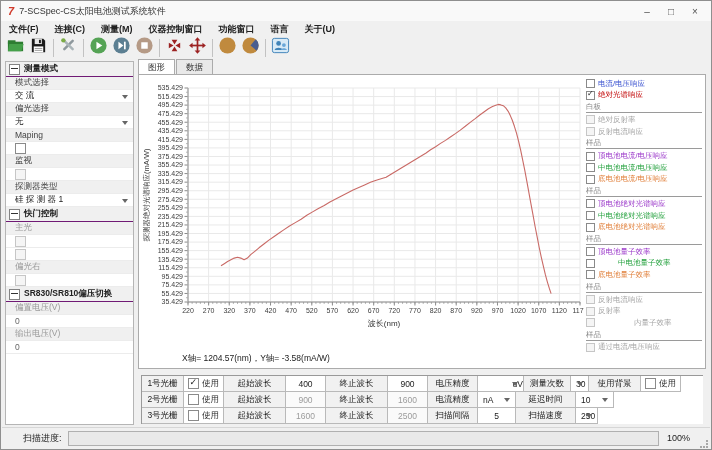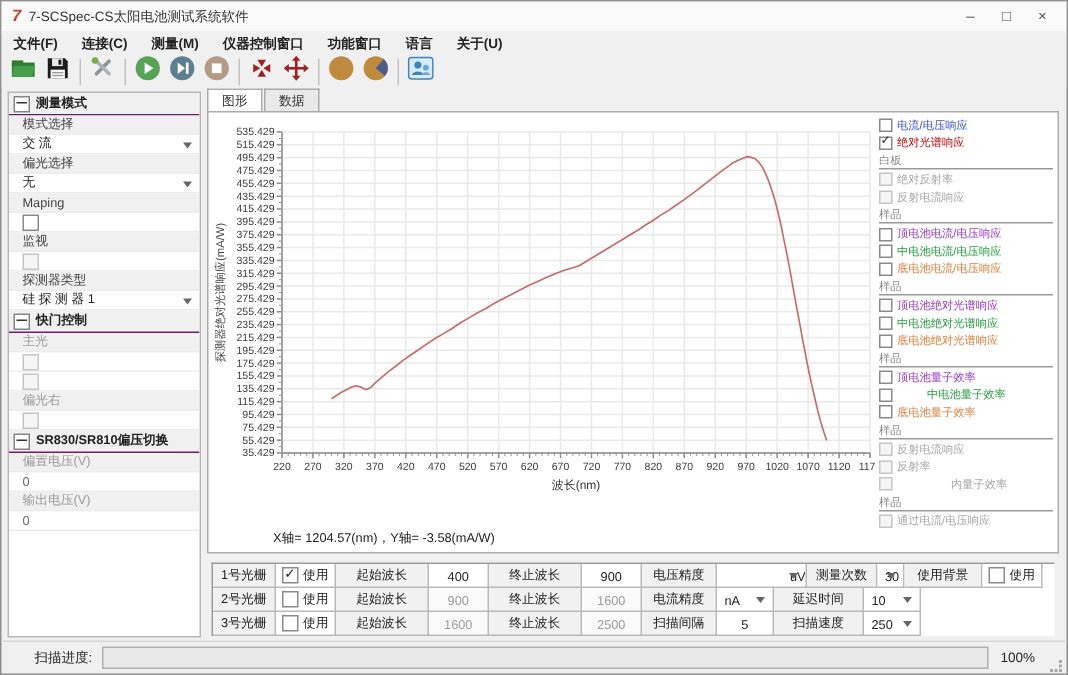--- a/index.html
+++ b/index.html
@@ -597,21 +597,21 @@
           </div>
           <div class="tcell lab" style="width: 62px; flex: 0 0 auto;">
             <span>终止波长</span>
           </div>
           <div class="tcell val" style="width: 40px; flex: 0 0 auto;">
             <span>900</span>
           </div>
           <div class="tcell lab" style="width: 50px; flex: 0 0 auto;">
             <span>电压精度</span>
           </div>
-          <div class="tcell drop" style="width: 60px; flex: 0 0 auto; justify-content: flex-end;">
+          <div class="tcell drop" style="width: 46px; flex: 0 0 auto; justify-content: flex-end;">
             <span>uV</span>
             <span class="darr"></span>
           </div>
           <div class="tcell lab" style="width: 47px; flex: 0 0 auto;">
             <span>测量次数</span>
           </div>
           <div class="tcell drop" style="width: 18px; flex: 0 0 auto;">
             <span>30</span>
             <span class="darr"></span>
           </div>
@@ -680,21 +680,21 @@
           </div>
           <div class="tcell lab" style="width: 50px; flex: 0 0 auto;">
             <span>扫描间隔</span>
           </div>
           <div class="tcell val" style="width: 38px; flex: 0 0 auto;">
             <span>5</span>
           </div>
           <div class="tcell lab" style="width: 60px; flex: 0 0 auto;">
             <span>扫描速度</span>
           </div>
-          <div class="tcell drop" style="width: 38px; flex: 0 0 auto;">
+          <div class="tcell drop" style="width: 22px; flex: 0 0 auto;">
             <span>250</span>
             <span class="darr"></span>
           </div>
         </div>
       </div>
   </div>
 
   <div class="statusbar">
     <span class="sblabel">扫描进度:</span>
     <div class="progress"></div>

